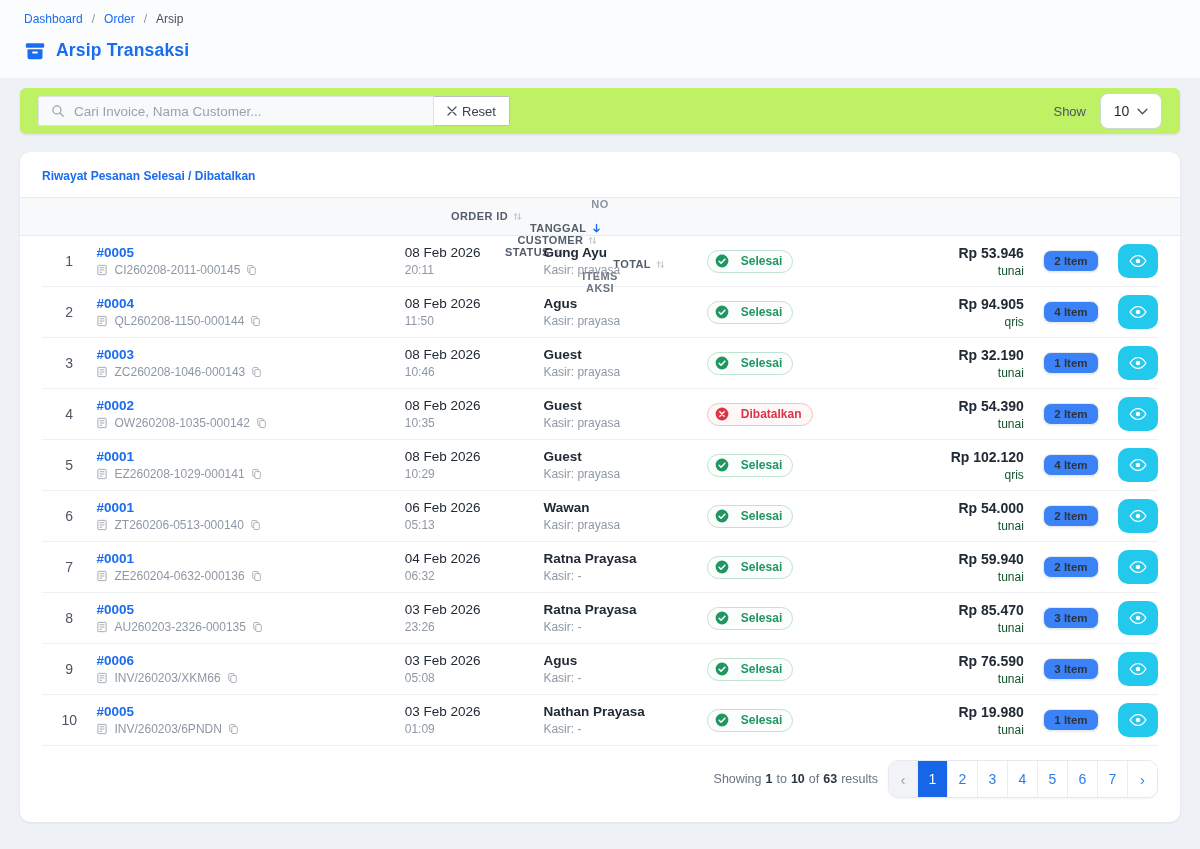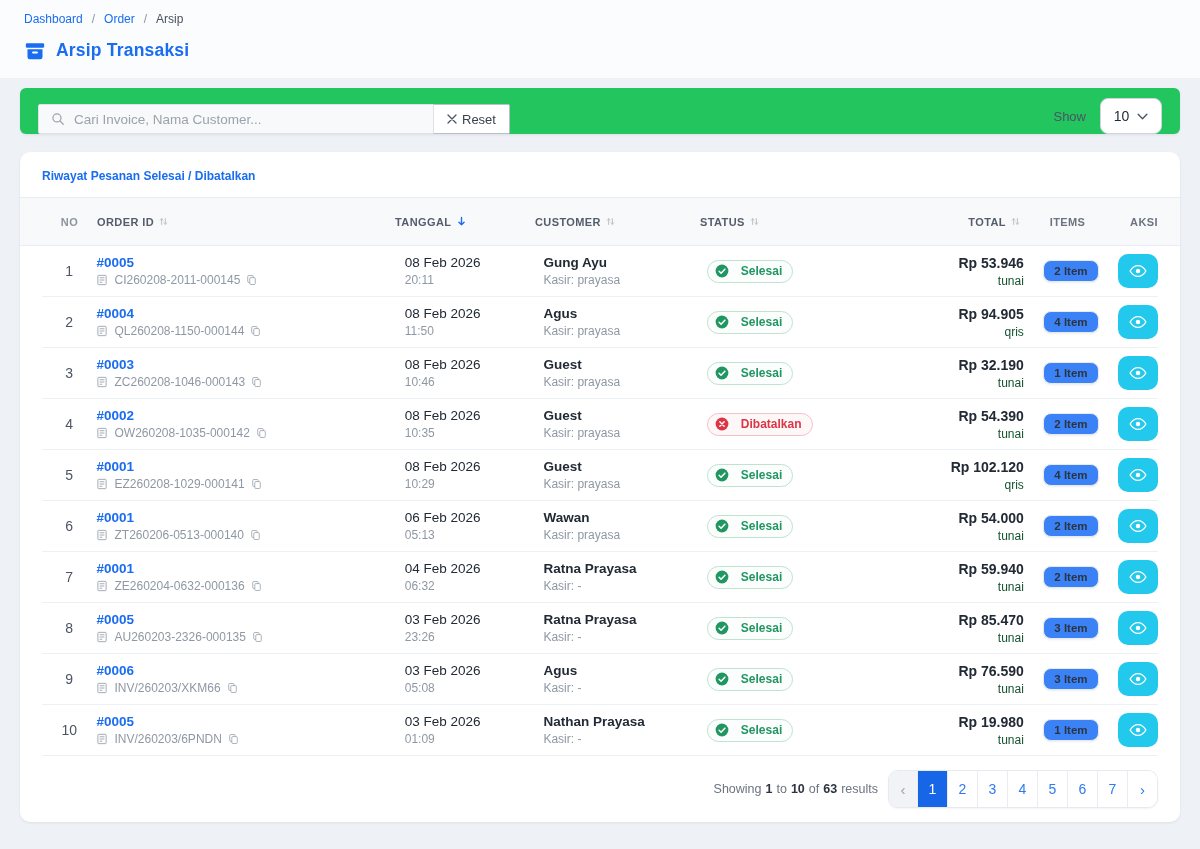--- a/index.html
+++ b/index.html
@@ -9,47 +9,47 @@
   
   .top-band { background:#fbfcfe; padding:12px 24px 16px; }
   .breadcrumb { display:flex; align-items:center; gap:9px; font-size:12px; }
   .breadcrumb .crumb-link { color:#1a6df0; cursor:pointer; }
   .breadcrumb .crumb-current { color:#49525e; }
   .breadcrumb .crumb-sep { color:#8b95a1; }
   .title-row { display:flex; gap:10px; margin-top:14px; }
   .page-title { color:#1a6df0; font-size:17.5px; font-weight:bold; letter-spacing:.2px; }
 
   
-  .toolbar { margin:10px 20px 0; background:#22c55e; border-radius:6px;
+  .toolbar { margin:10px 20px 0; background:#bef264; border-radius:6px;
     box-shadow:0 1px 3px rgba(16,24,40,.08); height:46px;
-    display:flex; align-items:flex-end; padding:0 18px; }
+    display:flex; align-items:center; padding:0 18px; }
   .search-group { display:flex; height:30px; }
   .search-box { display:flex; align-items:center; gap:9px; width:396px;
     background:#f8f9fa; border:1px solid #dee2e6; padding:0 12px; border-radius:2px 0 0 2px; }
   .search-box input { border:none; outline:none; background:transparent; flex:1;
     font-size:13.5px; color:#3a424d; font-family:inherit; }
   .search-box input::placeholder { color:#9aa3ad; }
   .reset-btn { display:flex; align-items:center; gap:5px; padding:0 13px;
     border:1px solid #b9c0c9; border-left:none; background:#fff; cursor:pointer;
     font-size:13px; color:#3a424d; border-radius:0 2px 2px 0; font-family:inherit; }
   .show-wrap { margin-left:auto; display:flex; align-items:center; gap:14px; }
   .show-label { font-size:13px; color:#4b5563; }
   .page-size-select { width:62px; height:36px; border:1px solid #cfd5dd; border-radius:8px;
     display:flex; align-items:center; justify-content:center; gap:8px;
     font-size:14px; color:#1f2733; background:#fff; cursor:pointer; }
 
   
   .table-card { margin:18px 20px 0; background:#fff; border-radius:10px;
     box-shadow:0 1px 3px rgba(16,24,40,.08); height:670px; overflow:hidden; }
   .table-heading { padding:17px 22px 14px; font-size:12px; font-weight:bold; color:#1a6df0; }
 
-  .thead { display:flex; align-items:center; height:49px; background:#f8f9fa;
+  .thead { display:flex; align-items:center; height:39px; background:#f8f9fa;
     border-top:1px solid #e9edf1; border-bottom:1px solid #e9edf1;
     font-size:11px; font-weight:bold; letter-spacing:.4px; color:#535d6b;
-    padding:0 22px; }
+    padding:0 22px;flex-direction:column; }
   .th { display:flex; align-items:center; gap:5px; }
   .col-no { width:55px; justify-content:center; color:#8a94a0; }
   .col-order { width:298px; }
   .col-date { width:140px; }
   .col-cust { width:165px; }
   .col-status { width:190px; }
   .col-total { width:130px; justify-content:flex-end; text-align:right; }
   .col-items { width:95px; justify-content:center; color:#6b7480; }
   .col-aksi { flex:1; justify-content:flex-end; color:#6b7480; }
   .th.sortable { cursor:pointer; }

